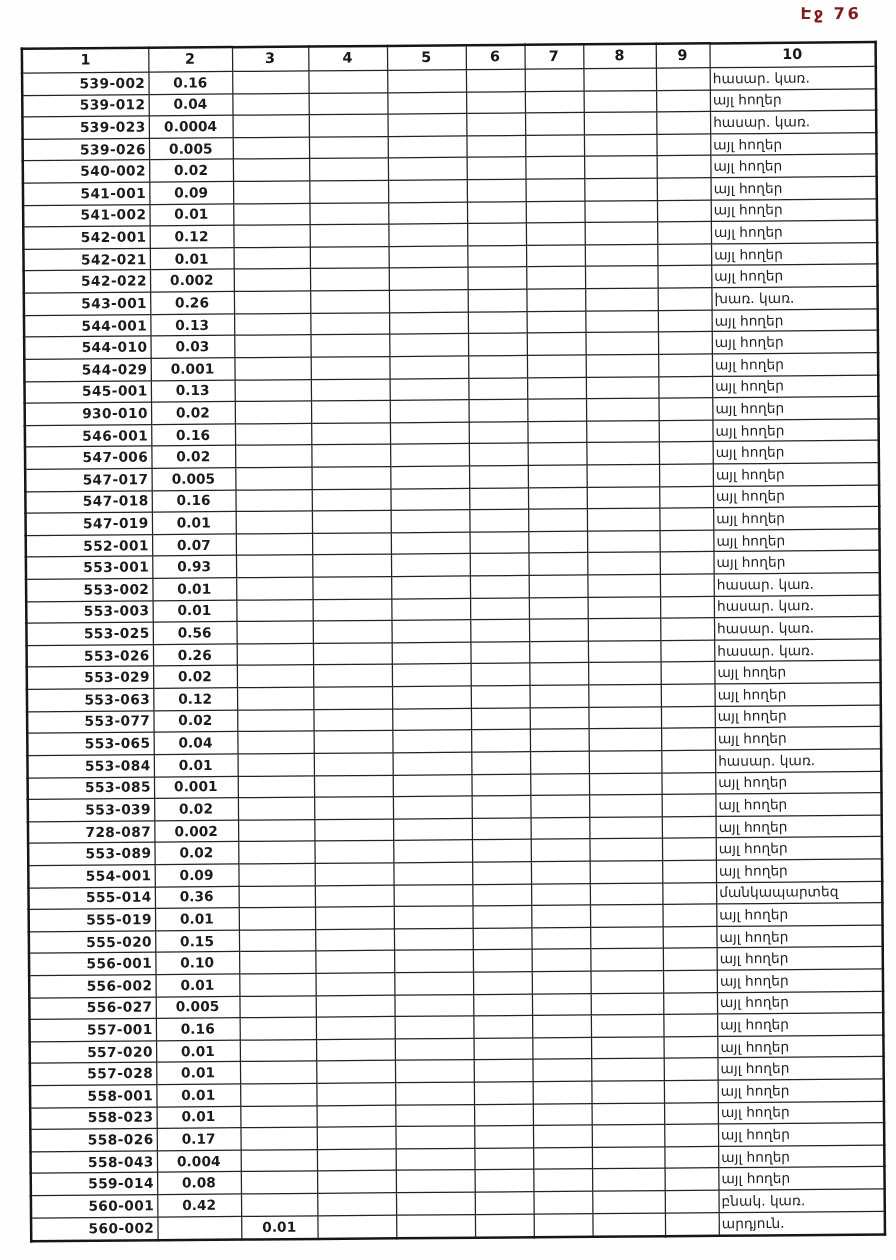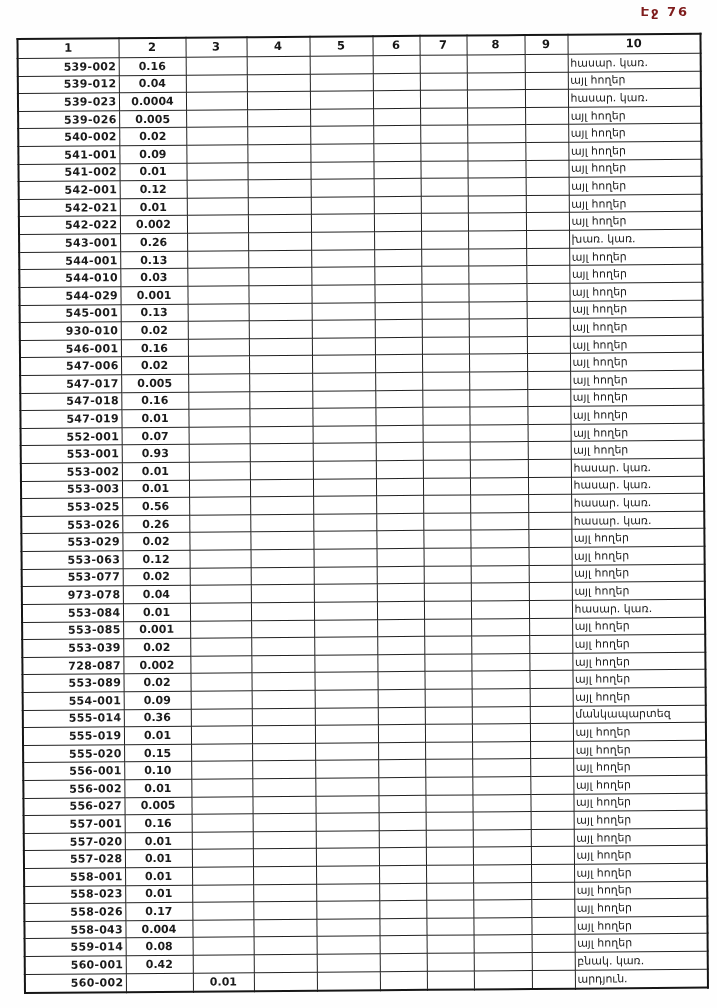--- a/index.html
+++ b/index.html
@@ -471,21 +471,21 @@
             <td class="c-val"></td>
             <td class="c-val"></td>
             <td class="c-val"></td>
             <td class="c-val"></td>
             <td class="c-val"></td>
             <td class="c-val"></td>
             <td class="c-val"></td>
             <td class="c-use">այլ հողեր</td>
           </tr>
           <tr>
-            <td class="c-code">973-078</td>
+            <td class="c-code">553-065</td>
             <td class="c-val">0.04</td>
             <td class="c-val"></td>
             <td class="c-val"></td>
             <td class="c-val"></td>
             <td class="c-val"></td>
             <td class="c-val"></td>
             <td class="c-val"></td>
             <td class="c-val"></td>
             <td class="c-use">այլ հողեր</td>
           </tr>

